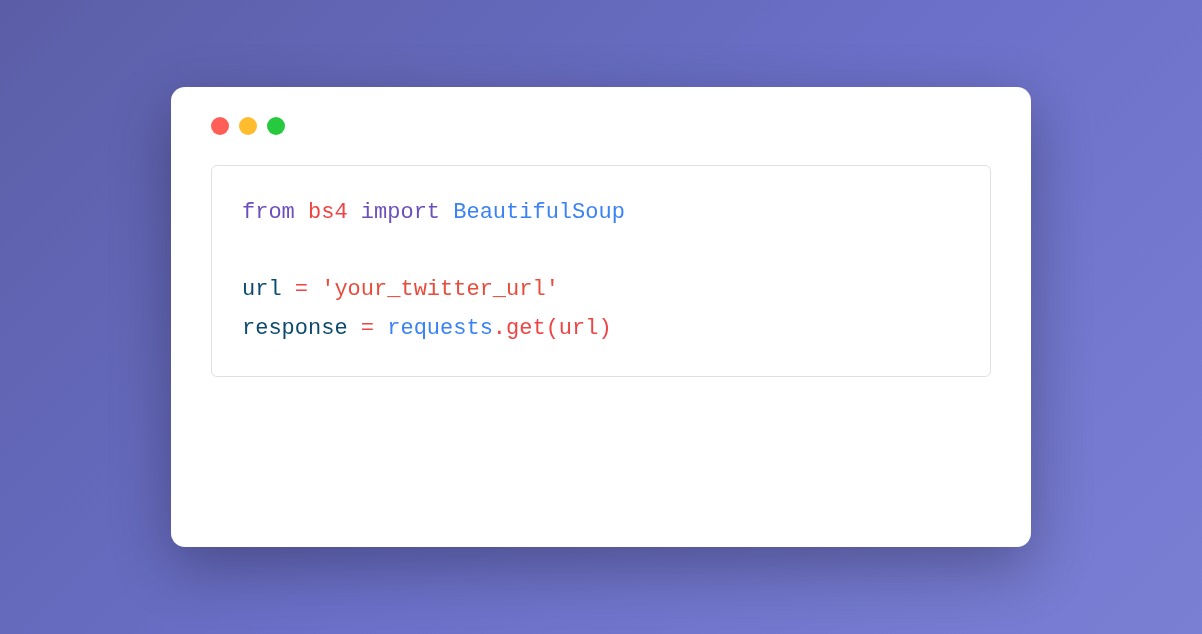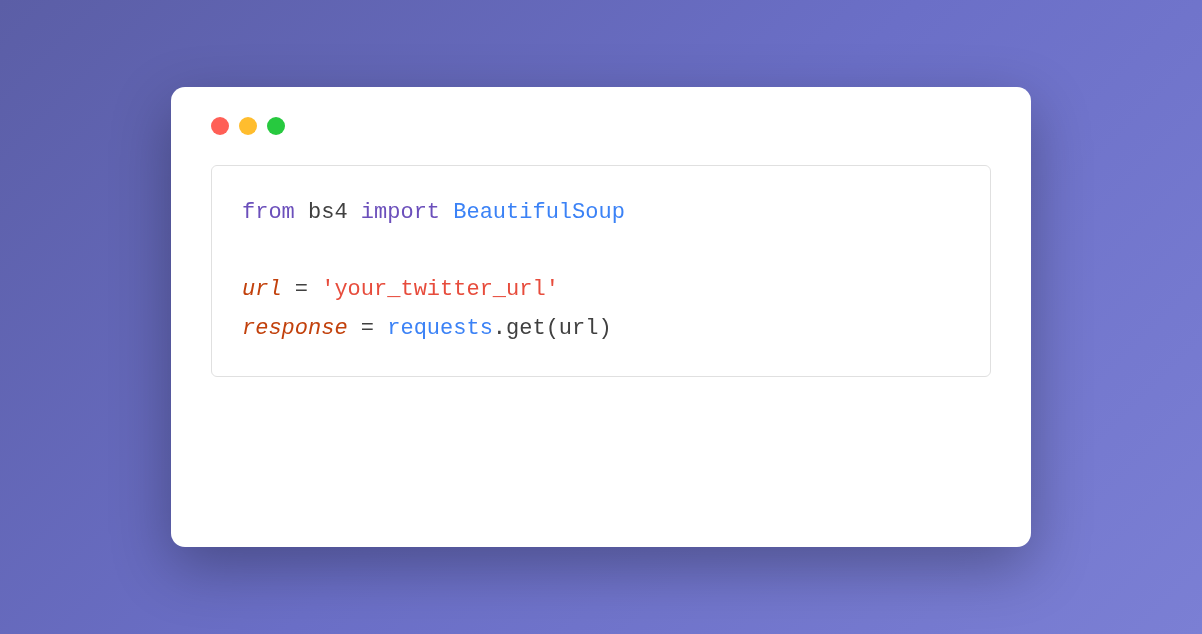--- a/index.html
+++ b/index.html
@@ -86,26 +86,25 @@
     .str-red {
       color: #e74c3c;
       margin-top: 24px;
     }
 
     .comment-green {
       color: #27ae60;
     }
 
     .plain {
-      color: #404040;
+      color: #ef4444;
     }
 
     .plain-dark {
-      color: #c2410c;
-      font-style: italic;
+      color: #0c4a6e;
     }
   </style>
 </head>
 <body>
 
 <div class="window">
   <div class="title-bar">
     <div class="dot dot-red"></div>
     <div class="dot dot-yellow"></div>
     <div class="dot dot-green"></div>

